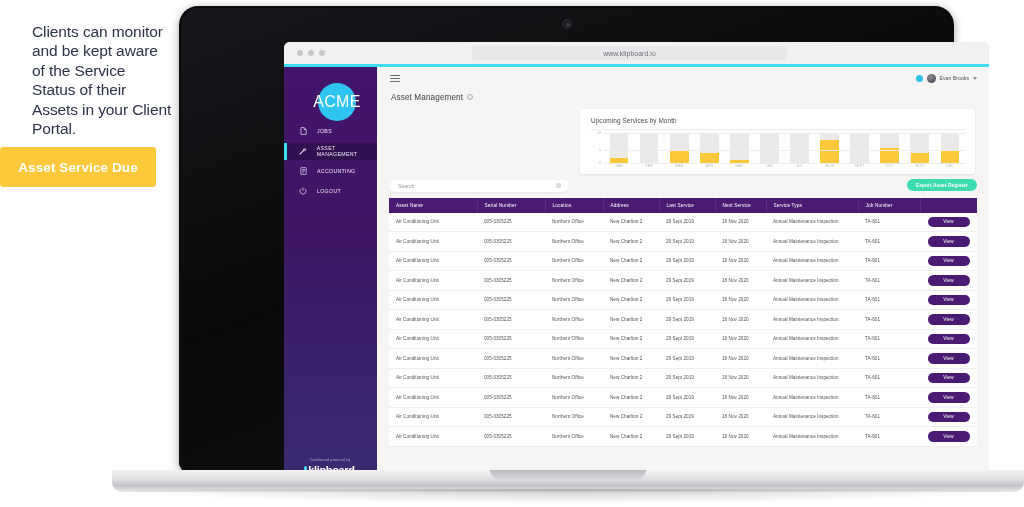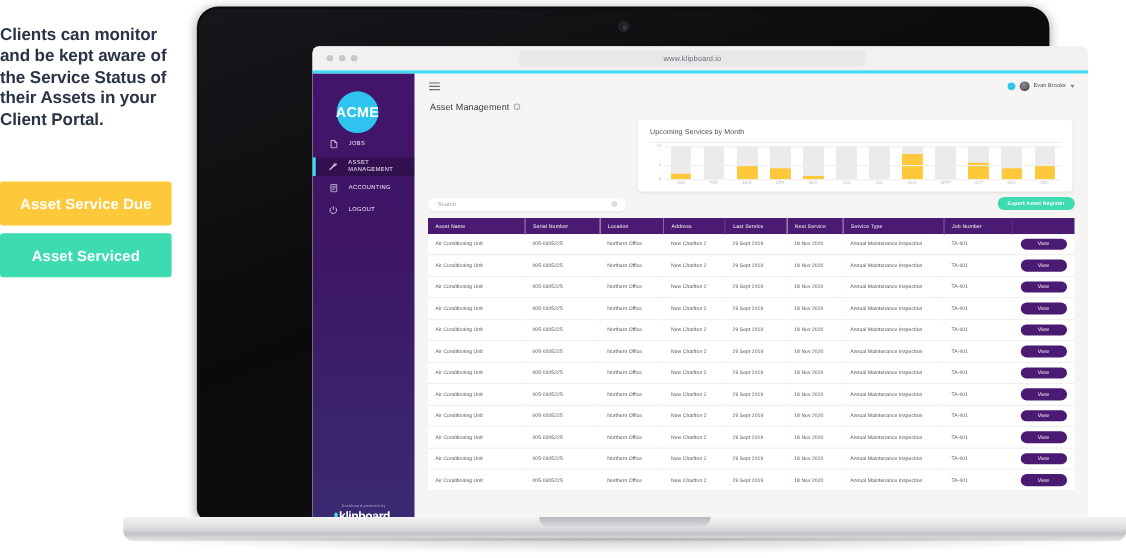--- a/index.html
+++ b/index.html
@@ -8,32 +8,32 @@
     background: #ffffff;
     font-family: "Liberation Sans", sans-serif;
     overflow: hidden;
   }
   #stage { position: relative; width: 1024px; height: 507px; background:#fff; }
 
   
   #promo { position: absolute; left: 0; top: 0; width: 175px; height: 270px; }
   #promo-head {
     position: absolute; left: 0; top: 22px; width: 172px;
-    font-size: 15.5px; line-height: 19.4px; font-weight: 700;
-    color: #2b3346; letter-spacing: -0.1px;
+    font-size: 15.5px; line-height: 19.4px; font-weight: 400;
+    color: #2b3346; letter-spacing: -0.1px; padding-left: 32px;
   }
   .promo-btn {
     position: absolute; left: 0; width: 156px; height: 40px;
     border: none; border-radius: 3px;
     color: #ffffff; font-size: 13.5px; font-weight: 700;
     font-family: "Liberation Sans", sans-serif;
     display: flex; align-items: center; justify-content: center;
     letter-spacing: 0.1px;
   }
-  #btn-due { top: 165px; background: #fdc93a; }
+  #btn-due { top: 147px; background: #fdc93a; }
   #btn-serviced { top: 212px; background: #3ddcb0; }
 
   
   #laptop { position: absolute; left: 112px; top: 0px; width: 912px; height: 507px; }
   #lid {
     position: absolute; left: 67px; top: 6px; width: 775px; height: 466px;
     background: #0b0b0d;
     border-radius: 19px 19px 9px 9px;
     box-shadow: 0 2px 10px rgba(0,0,0,.35);
   }
@@ -89,22 +89,22 @@
   #accentline { position:absolute; left:0; top:22px; width:705px; height:2.5px; background:#3ddcf0; }
 
   
   #app { position:absolute; left:0; top:24.5px; width:705px; height:403.5px; }
 
   #sidebar {
     position:absolute; left:0; top:0; width:93px; height:403.5px;
     background: linear-gradient(180deg, #43146b 0%, #3d1664 40%, #3a2a72 100%);
   }
   #logo {
-    position:absolute; left:22px; top:16px; width:38px; height:38px; border-radius:50%;
-    background:#2ec4ef; color:#fff; font-size:13px; font-weight:700;
+    position:absolute; left:34px; top:16px; width:38px; height:38px; border-radius:50%;
+    background:#2ec4ef; color:#fff; font-size:16px; font-weight:400;
     display:flex; align-items:center; justify-content:center; letter-spacing:.3px;
   }
   .nav-item {
     position:absolute; left:0; width:93px; height:17px;
     display:flex; align-items:center; color:#f3eaf8;
     font-size:5.2px; letter-spacing:.35px; text-transform:uppercase;
   }
   .nav-item.active { background: rgba(0,0,0,.22); }
   .nav-item.active::before {
     content:""; position:absolute; left:0; top:0; width:2.5px; height:17px; background:#3ddcf0;
@@ -236,21 +236,20 @@
   th.c-view { }
 </style>
 </head>
 <body>
 
 <div id="stage">
 
   <section id="promo">
     <div id="promo-head">Clients can monitor and be kept aware of the Service Status of their Assets in your Client Portal.</div>
     <button class="promo-btn" id="btn-due">Asset Service Due</button>
-    <button class="promo-btn" id="btn-serviced">Asset Serviced</button>
   </section>
 
   <section id="laptop">
     <div id="lid">
       <div id="lid-inner"></div>
       <div id="camera"></div>
 
       <div id="screen">
 
         <div id="chrome">

